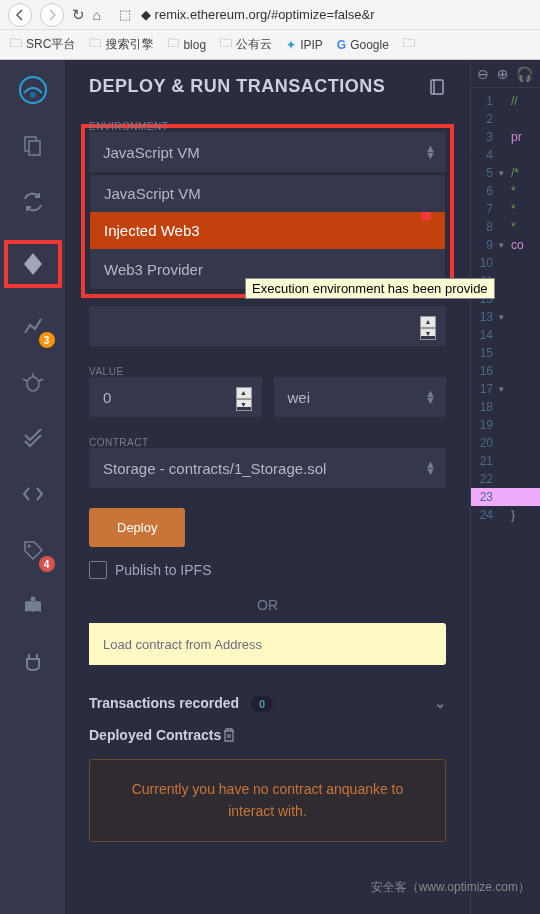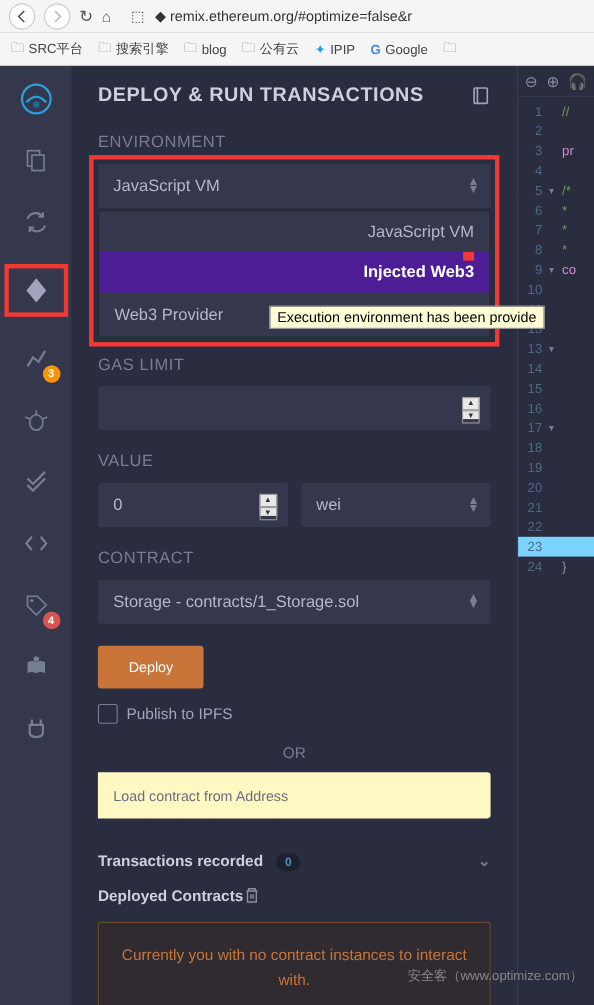--- a/index.html
+++ b/index.html
@@ -27,36 +27,36 @@
 .sidebar-highlight { border: 4px solid #f13933; width: 58px; height: 48px; display: flex; align-items: center; justify-content: center; }
 .badge { position: absolute; bottom: -4px; right: -4px; background: #f89406; color: #fff; border-radius: 50%; width: 16px; height: 16px; font-size: 10px; display: flex; align-items: center; justify-content: center; font-weight: bold; }
 .badge.red { background: #d9534f; }
 
 
 .panel { flex: 1; background: #2a2c3f; padding: 16px 24px; color: #a2a3bd; overflow: hidden; position: relative; }
 .panel-header { display: flex; align-items: center; justify-content: space-between; margin-bottom: 24px; }
 .panel-title { font-size: 18px; font-weight: 700; color: #cfd0de; letter-spacing: 0.5px; }
 .panel-icon { color: #a2a3bd; font-size: 18px; }
 
-.label { font-size: 15px; color: #767e93; letter-spacing: 0.5px; margin-bottom: 11px; }
+.label { font-size: 10px; color: #767e93; letter-spacing: 0.5px; margin-bottom: 0; }
 .field-group { margin-bottom: 20px; position: relative; }
 
 .select, .input { width: 100%; height: 40px; background: #35384c; border: none; color: #b5b6c9; font-size: 15px; padding: 0 14px; border-radius: 3px; display: flex; align-items: center; position: relative; }
 .input input { background: transparent; border: none; color: #b5b6c9; font-size: 15px; width: 100%; outline: none; }
 .stepper { position: absolute; right: 10px; top: 50%; transform: translateY(-50%); width: 16px; height: 20px; background: #e8e8e8; display: flex; flex-direction: column; }
 .stepper div { flex: 1; font-size: 7px; text-align: center; color: #333; line-height: 10px; border: 1px solid #999; }
 .updown { position: absolute; right: 10px; top: 50%; transform: translateY(-50%); color: #767e93; font-size: 11px; display: flex; flex-direction: column; line-height: 7px; }
 
 .env-highlight { border: 4px solid #f13933; padding: 4px; margin: -8px -8px 4px -8px; }
-.env-select { position: relative; text-align: right; }
+.env-select { position: relative; }
 .info-icon { position: absolute; right: -28px; top: 12px; color: #a2a3bd; font-size: 17px; font-weight: bold; font-style: italic; font-family: Georgia, serif; }
 
 .dropdown { background: #35384c; border: 1px solid #252737; margin-top: 2px; }
 .dropdown-item { padding: 10px 14px; font-size: 15px; color: #b5b6c9; cursor: pointer; }
-.dropdown-item.highlight { background: #4c1d95; color: #fff; position: relative; font-weight: bold; }
+.dropdown-item.highlight { background: #c2410c; color: #fff; position: relative; }
 .red-mark { position: absolute; right: 14px; top: 0; width: 10px; height: 8px; background: #f13933; }
 .dropdown-item.web3p { height: 40px; display:flex; align-items:center;}
 
 .tooltip { position: absolute; left: 245px; top: 278px; background: #fefcd5; border: 1px solid #888; padding: 2px 6px; font-size: 13px; color: #000; white-space: nowrap; z-index: 100; }
 
 .row { display: flex; gap: 12px; }
 .row .input, .row .select { flex: 1; }
 
 .deploy-btn { background: #c97539; color: #fff; border: none; padding: 12px 28px; font-size: 13px; border-radius: 3px; cursor: pointer; margin-bottom: 14px; }
 .checkbox-row { display: flex; align-items: center; gap: 8px; font-size: 14px; color: #a2a3bd; margin-bottom: 18px;}
@@ -80,21 +80,21 @@
 
 .editor { width: 70px; background: #2a2c3f; border-left: 1px solid #383a4e; position: relative; }
 .editor-toolbar { height: 28px; display: flex; align-items: center; justify-content: flex-start; gap: 8px; padding: 0 6px; color: #8b8da0; font-size: 14px; border-bottom: 1px solid #383a4e; }
 .line-numbers { padding: 4px 0; }
 .line { display: flex; align-items: center; height: 18px; font-size: 12px; font-family: monospace; }
 .lnum { width: 28px; text-align: right; color: #4a6a85; padding-right: 6px; }
 .fold { width: 10px; color: #767e93; font-size: 9px; }
 .code { color: #8b8da0; padding-left: 2px; overflow: hidden; }
 .code.cm { color: #6a9955; }
 .code.kw { color: #d18bd1; }
-.line.hl { background: #7dd3fc; align-items: center; }
+.line.hl { background: #f0abfc; align-items: center; }
 
 .watermark { position: absolute; bottom: 18px; right: 10px; font-size: 12px; color: #888; z-index: 200; }
 
 svg { display: block; }
 </style>
 </head>
 <body>
 
 <div class="browser-bar">
   <div class="nav-btn">
@@ -246,21 +246,20 @@
               <span>Injected Web3</span>
               <div class="red-mark"></div>
             </div>
             <div class="dropdown-item web3p">Web3 Provider</div>
           </div>
         </div>
       </div>
     </div>
 
     <div class="field-group" style="margin-top:-12px;">
-      <div class="label">GAS LIMIT</div>
       <div class="input">
         <div class="stepper">
             <div>▲</div>
             <div>▼</div>
           </div>
       </div>
     </div>
 
     <div class="field-group">
       <div class="label">VALUE</div>
@@ -316,21 +315,21 @@
 
     <div class="deployed-row">
       <span>Deployed Contracts</span>
       <span class="trash">
         <svg width="16" height="16" viewBox="0 0 16 16">
             <path d="M3 4 L13 4 M5 4 L5 2 L11 2 L11 4 M4 4 L4 14 L12 14 L12 4 M7 7 L7 11 M9 7 L9 11" stroke="#8b8da0" stroke-width="1.3" fill="none"></path>
           </svg>
       </span>
     </div>
 
-    <div class="alert">Currently you with no contract instances to interact with.</div>
+    <div class="alert">Currently you have no contract anquanke to interact with.</div>
   </div>
 
   <div class="editor">
     <div class="editor-toolbar">
       <span>⊖</span>
       <span>⊕</span>
       <span>🎧</span>
     </div>
     <div class="line-numbers" id="lines">
         <div class="line">

